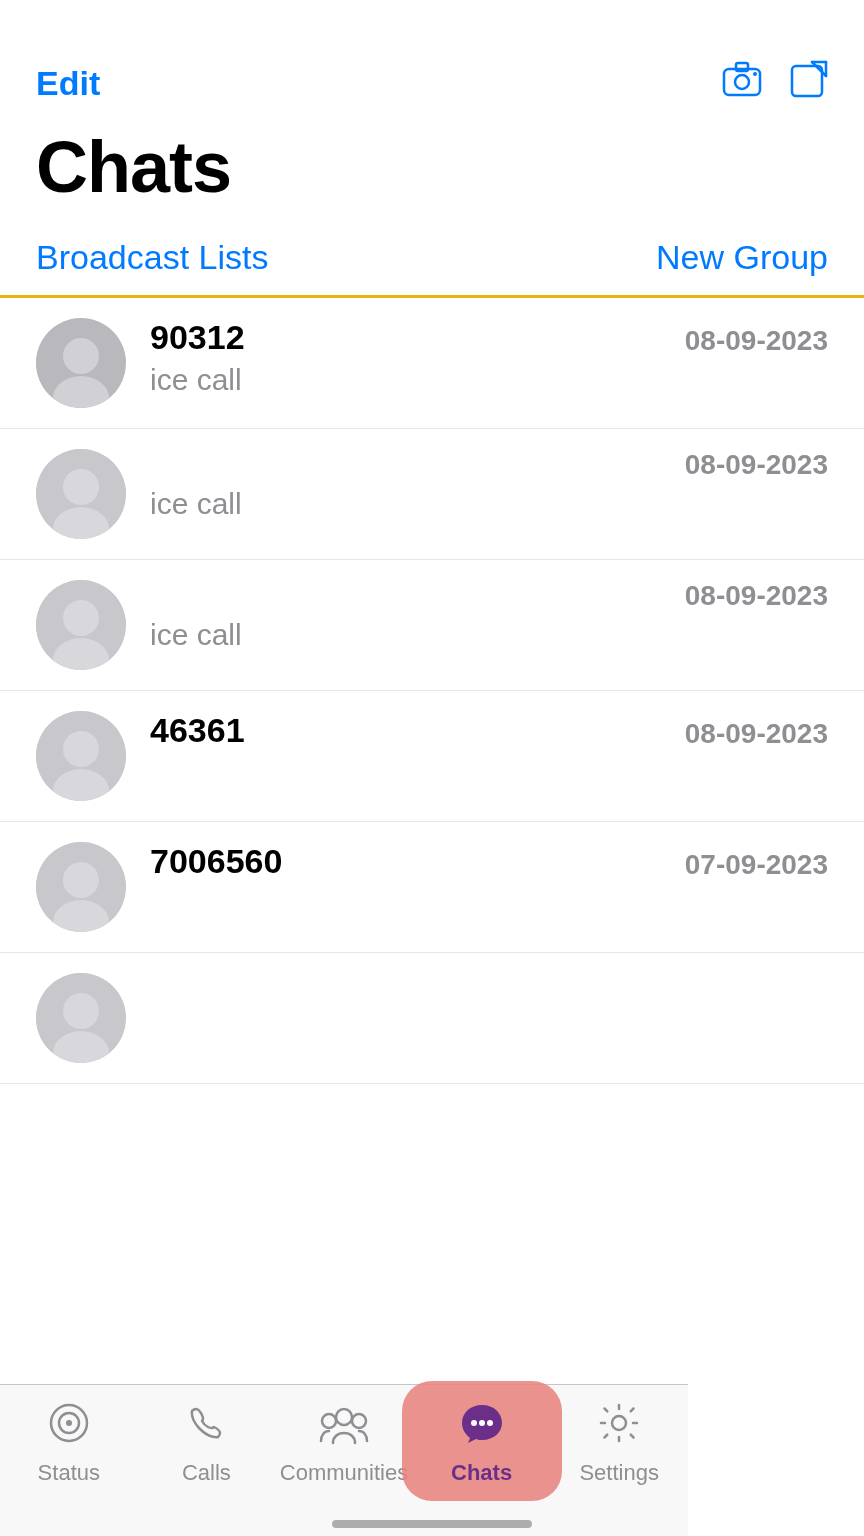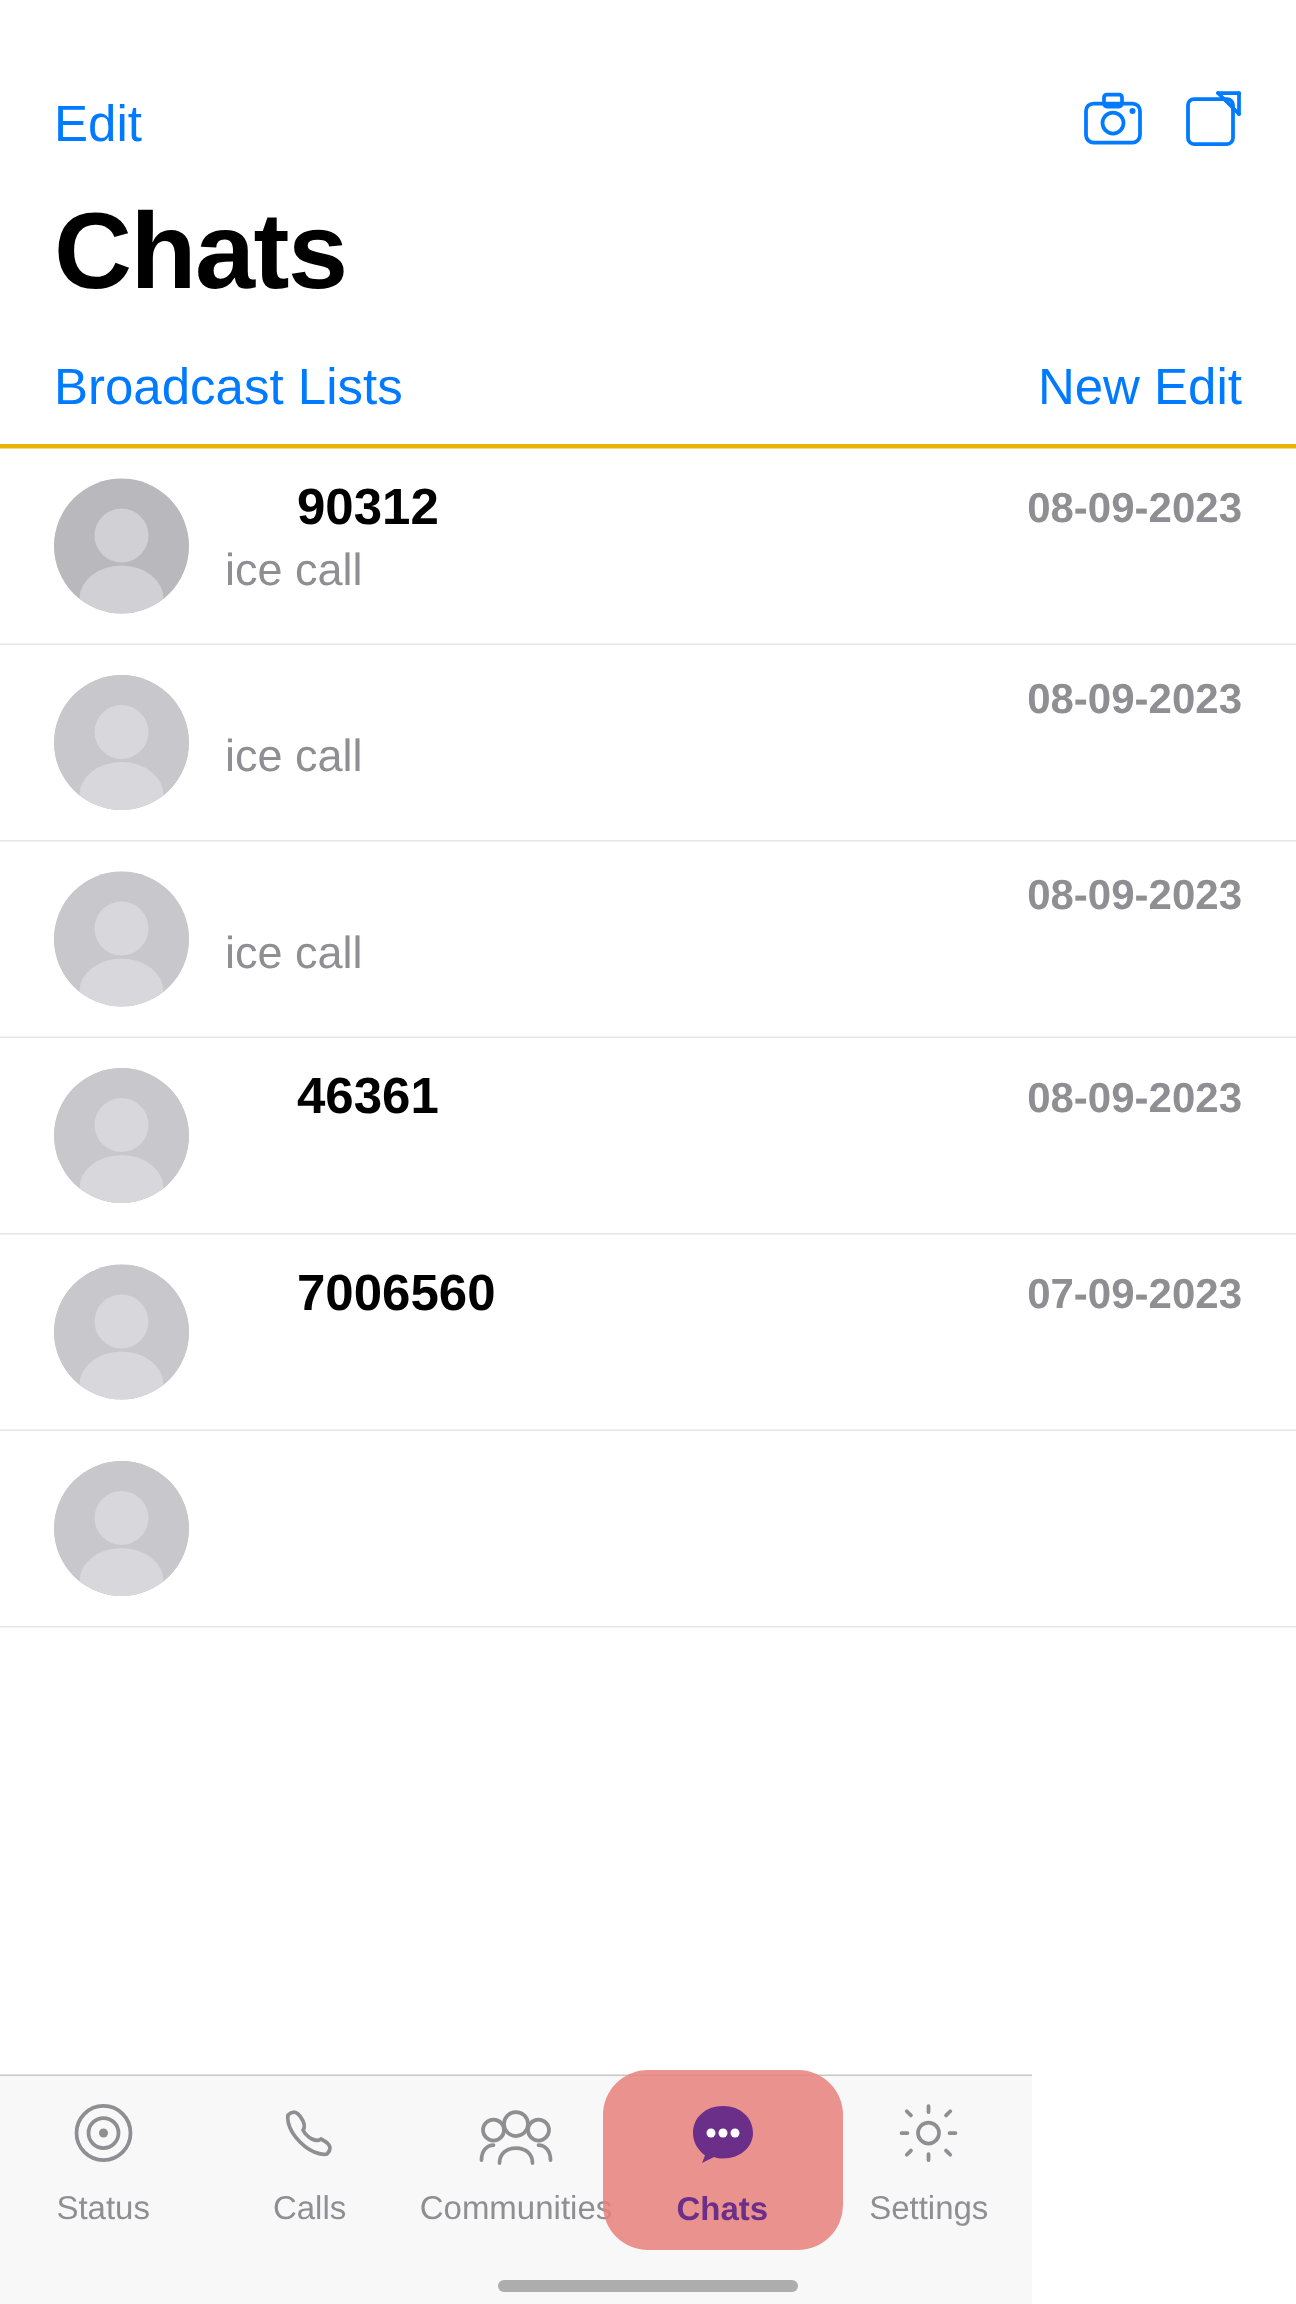--- a/index.html
+++ b/index.html
@@ -16,21 +16,21 @@
     
     .header {
       padding: 60px 36px 10px 36px;
       display: flex;
       justify-content: space-between;
       align-items: center;
     }
     .edit-btn {
       font-size: 34px;
       color: #007AFF;
-      font-weight: 400;
+      font-weight: 700;
       cursor: pointer;
       background: none;
       border: none;
     }
     .header-icons {
       display: flex;
       gap: 28px;
       align-items: center;
     }
     .header-icon {
@@ -91,22 +91,21 @@
     }
     .chat-content {
       flex: 1;
       display: flex;
       flex-direction: column;
       gap: 6px;
     }
     .chat-top-row {
       display: flex;
       justify-content: space-between;
-      align-items: center;
-      margin-left: 48px;
+      align-items: flex-end;
     }
     .chat-name {
       font-size: 34px;
       font-weight: 700;
       color: #000000;
     }
     .chat-time {
       font-size: 28px;
       color: #8E8E93;
       font-weight: 700;
@@ -221,21 +220,21 @@
         <line x1="36" y1="2" x2="36" y2="16" stroke="#007AFF" stroke-width="2.5" stroke-linecap="round"></line>
       </svg>
     </span>
   </div>
 </div>
 
 <div class="page-title">Chats</div>
 
 <div class="actions-row">
   <button class="action-btn">Broadcast Lists</button>
-  <button class="action-btn">New Edit</button>
+  <button class="action-btn">New Group</button>
 </div>
 
 <div class="chat-list">
 
   <div class="chat-item">
     <div class="avatar">
       <svg width="90" height="90" viewBox="0 0 90 90">
         <circle cx="45" cy="45" r="45" fill="#B8B8BD"></circle>
         <circle cx="45" cy="38" r="18" fill="#D0D0D5"></circle>
         <ellipse cx="45" cy="80" rx="28" ry="22" fill="#D0D0D5"></ellipse>

